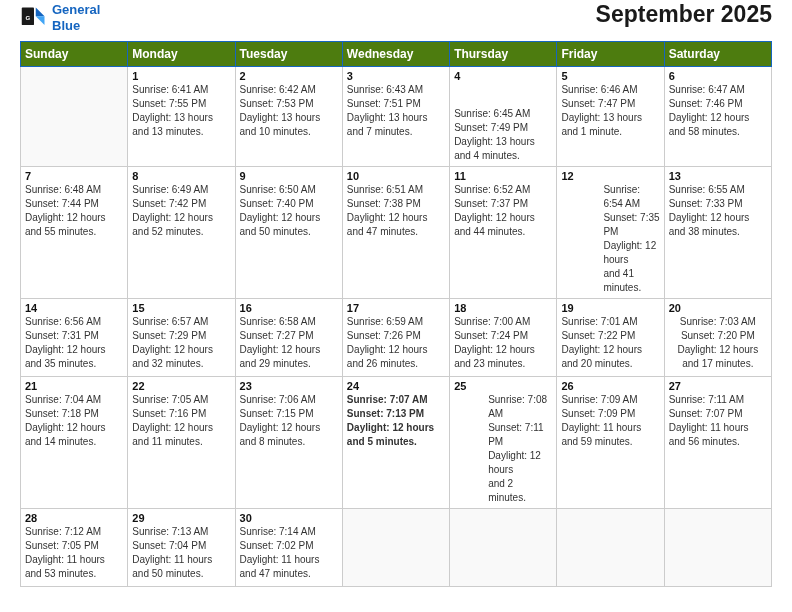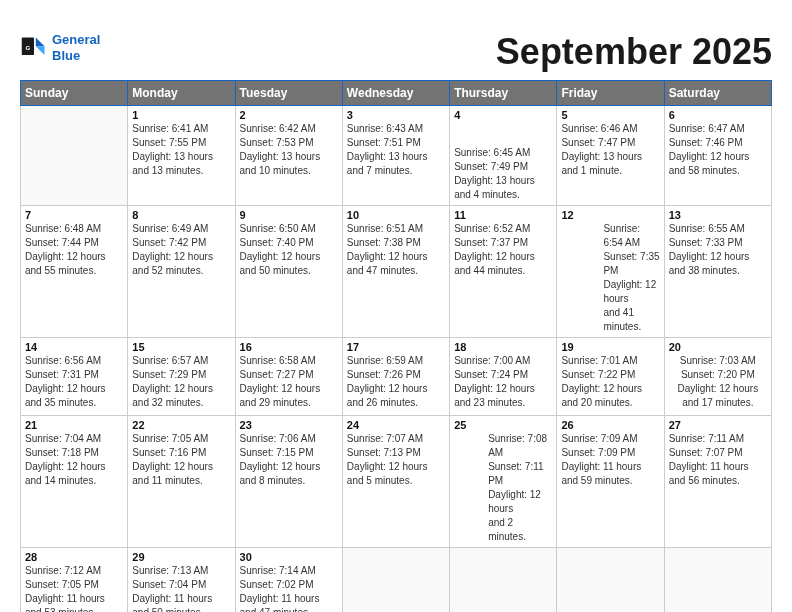--- a/index.html
+++ b/index.html
@@ -6,21 +6,21 @@
     body {
       font-family: Arial, sans-serif;
       background: #fff;
       width: 792px;
       height: 612px;
       overflow: hidden;
     }
     .page {
       width: 792px;
       height: 612px;
-      padding: 32px 20px 10px 20px;
+      padding: 2px 20px 10px 20px;
       background: #fff;
     }
     .header {
       display: flex;
       align-items: flex-start;
       justify-content: space-between;
       margin-bottom: 8px;
     }
     .logo {
       display: flex;
@@ -37,37 +37,37 @@
       color: #1565c0;
     }
     .logo-icon {
       width: 28px;
       height: 28px;
     }
     .title-block {
       text-align: right;
     }
     .main-title {
-      font-size: 36px;
+      font-size: 23px;
       font-weight: bold;
       color: #1a1a1a;
       line-height: 1.1;
     }
     .subtitle {
       font-size: 14px;
       color: #333;
       margin-top: 2px;
     }
     .calendar {
       width: 100%;
       border-collapse: collapse;
       table-layout: fixed;
     }
     .calendar th {
-      background: #737373;
+      background: #4d7c0f;
       color: #fff;
       font-size: 12px;
       font-weight: bold;
       padding: 5px 4px;
       text-align: left;
       border: 1px solid #1565c0;
     }
     .calendar td {
       border: 1px solid #ccc;
       vertical-align: top;
@@ -292,21 +292,21 @@
           </td>
           <td>
             <span class="day-num">23</span>
             <div class="day-info" style="white-space: pre-line;">Sunrise: 7:06 AM
 Sunset: 7:15 PM
 Daylight: 12 hours
 and 8 minutes.</div>
           </td>
           <td>
             <span class="day-num">24</span>
-            <div class="day-info" style="white-space: pre-line;">Sunrise: 7:07 AM
+            <div class="day-info" style="white-space: pre-line; font-weight: bold;">Sunrise: 7:07 AM
 Sunset: 7:13 PM
 Daylight: 12 hours
 and 5 minutes.</div>
           </td>
           <td>
             <span class="day-num">25</span>
             <div class="day-info" style="white-space: pre-line; margin-left: 34px;">Sunrise: 7:08 AM
 Sunset: 7:11 PM
 Daylight: 12 hours
 and 2 minutes.</div>

